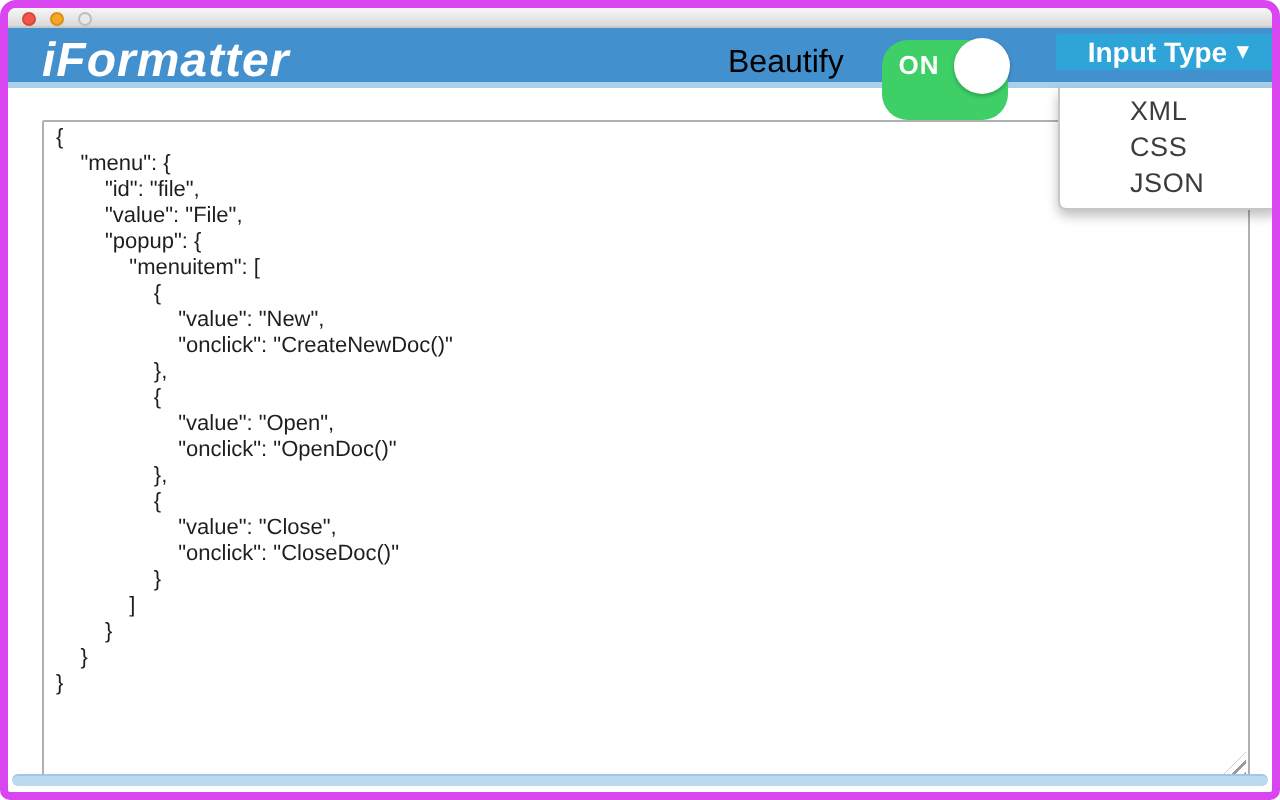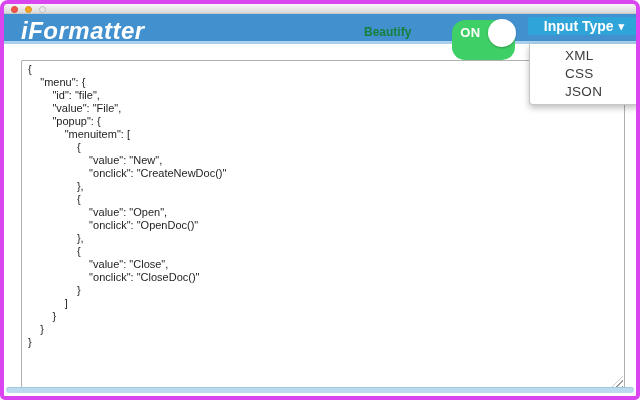--- a/index.html
+++ b/index.html
@@ -35,24 +35,24 @@
     background: var(--header-blue, #4390cf);
     border-bottom: 3px solid var(--header-underline, #a9cfea);
   }
   .logo {
     position: absolute; left: 17px; top: 14px;
     color: #ffffff; font-size: 24px; font-weight: bold; font-style: italic;
     letter-spacing: 0.5px; line-height: 26px;
   }
   .beautify-label {
     position: absolute; left: 360px; top: 19px;
-    color: #15803d; font-size: 12px; font-weight: bold; line-height: 18px;
+    color: #000000; font-size: 16px; font-weight: normal; line-height: 18px;
   }
   .toggle {
-    position: absolute; left: 448px; top: 16px;
+    position: absolute; left: 437px; top: 16px;
     width: 63px; height: 40px; border-radius: 13px;
     background: var(--toggle-green, #3ecf66);
     cursor: pointer;
   }
   .toggle .on-label {
     position: absolute; left: 0; top: 0; width: 37px; height: 26px;
     color: #ffffff; font-size: 13px; font-weight: bold;
     text-align: center; line-height: 26px; letter-spacing: 0.5px;
   }
   .toggle .knob {

